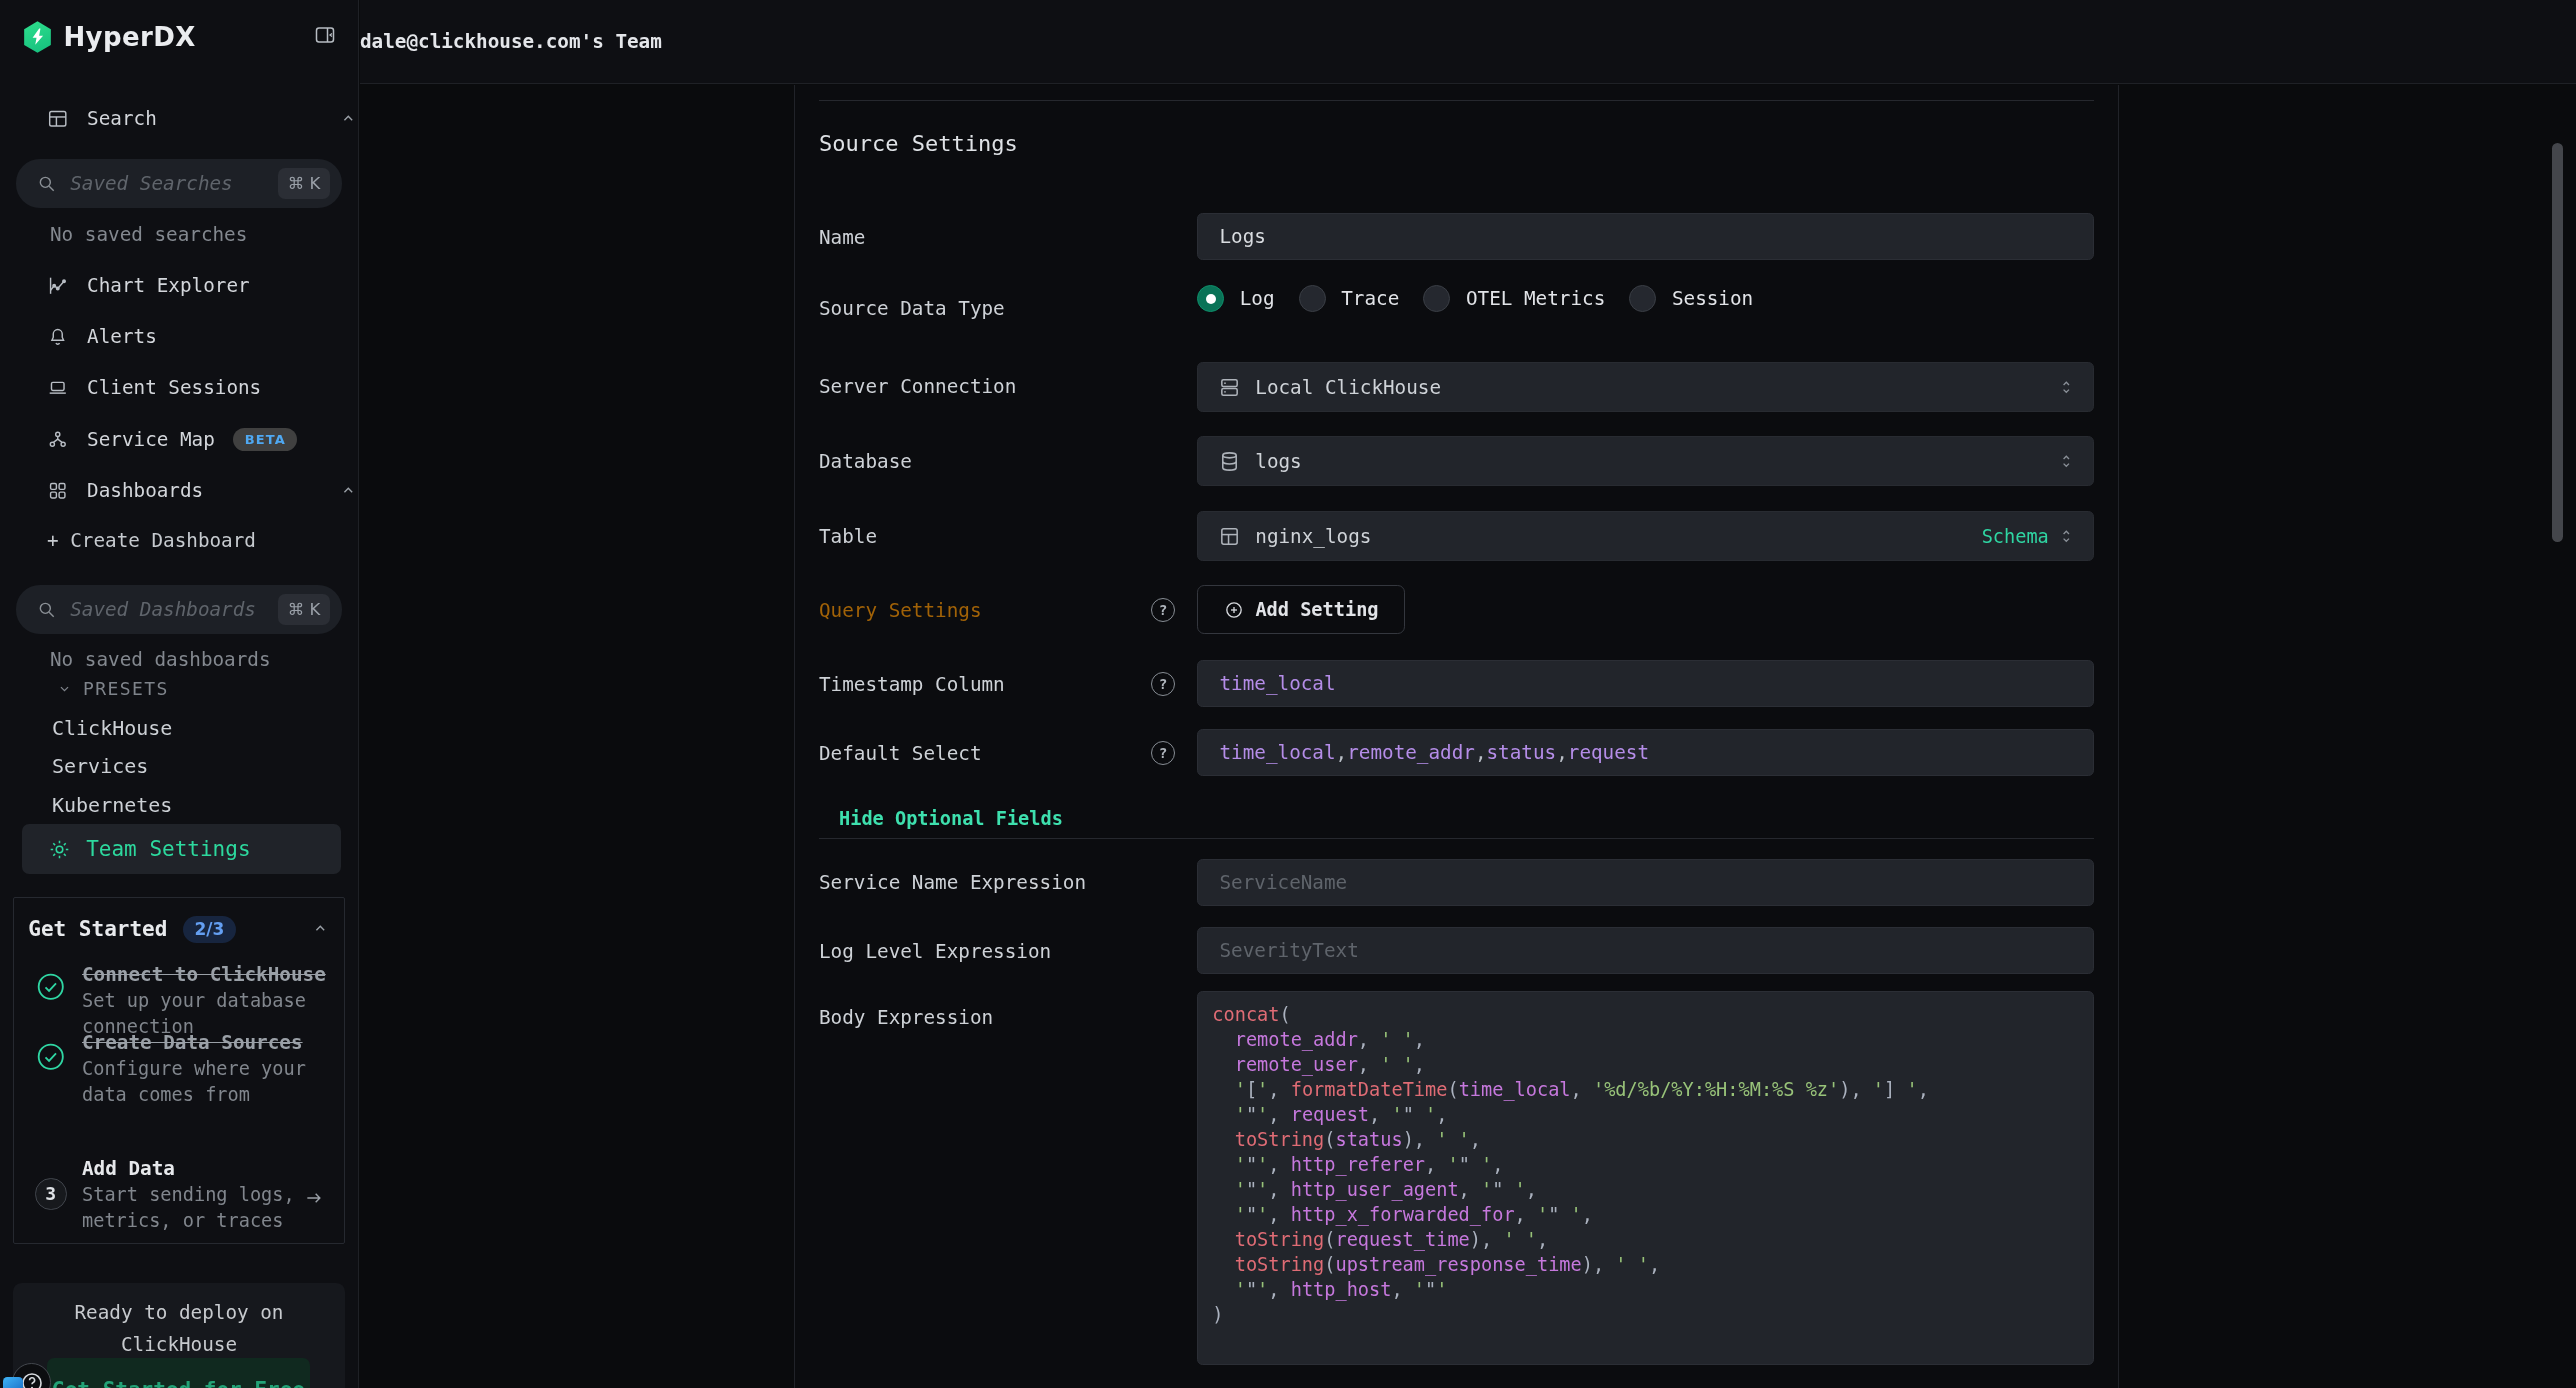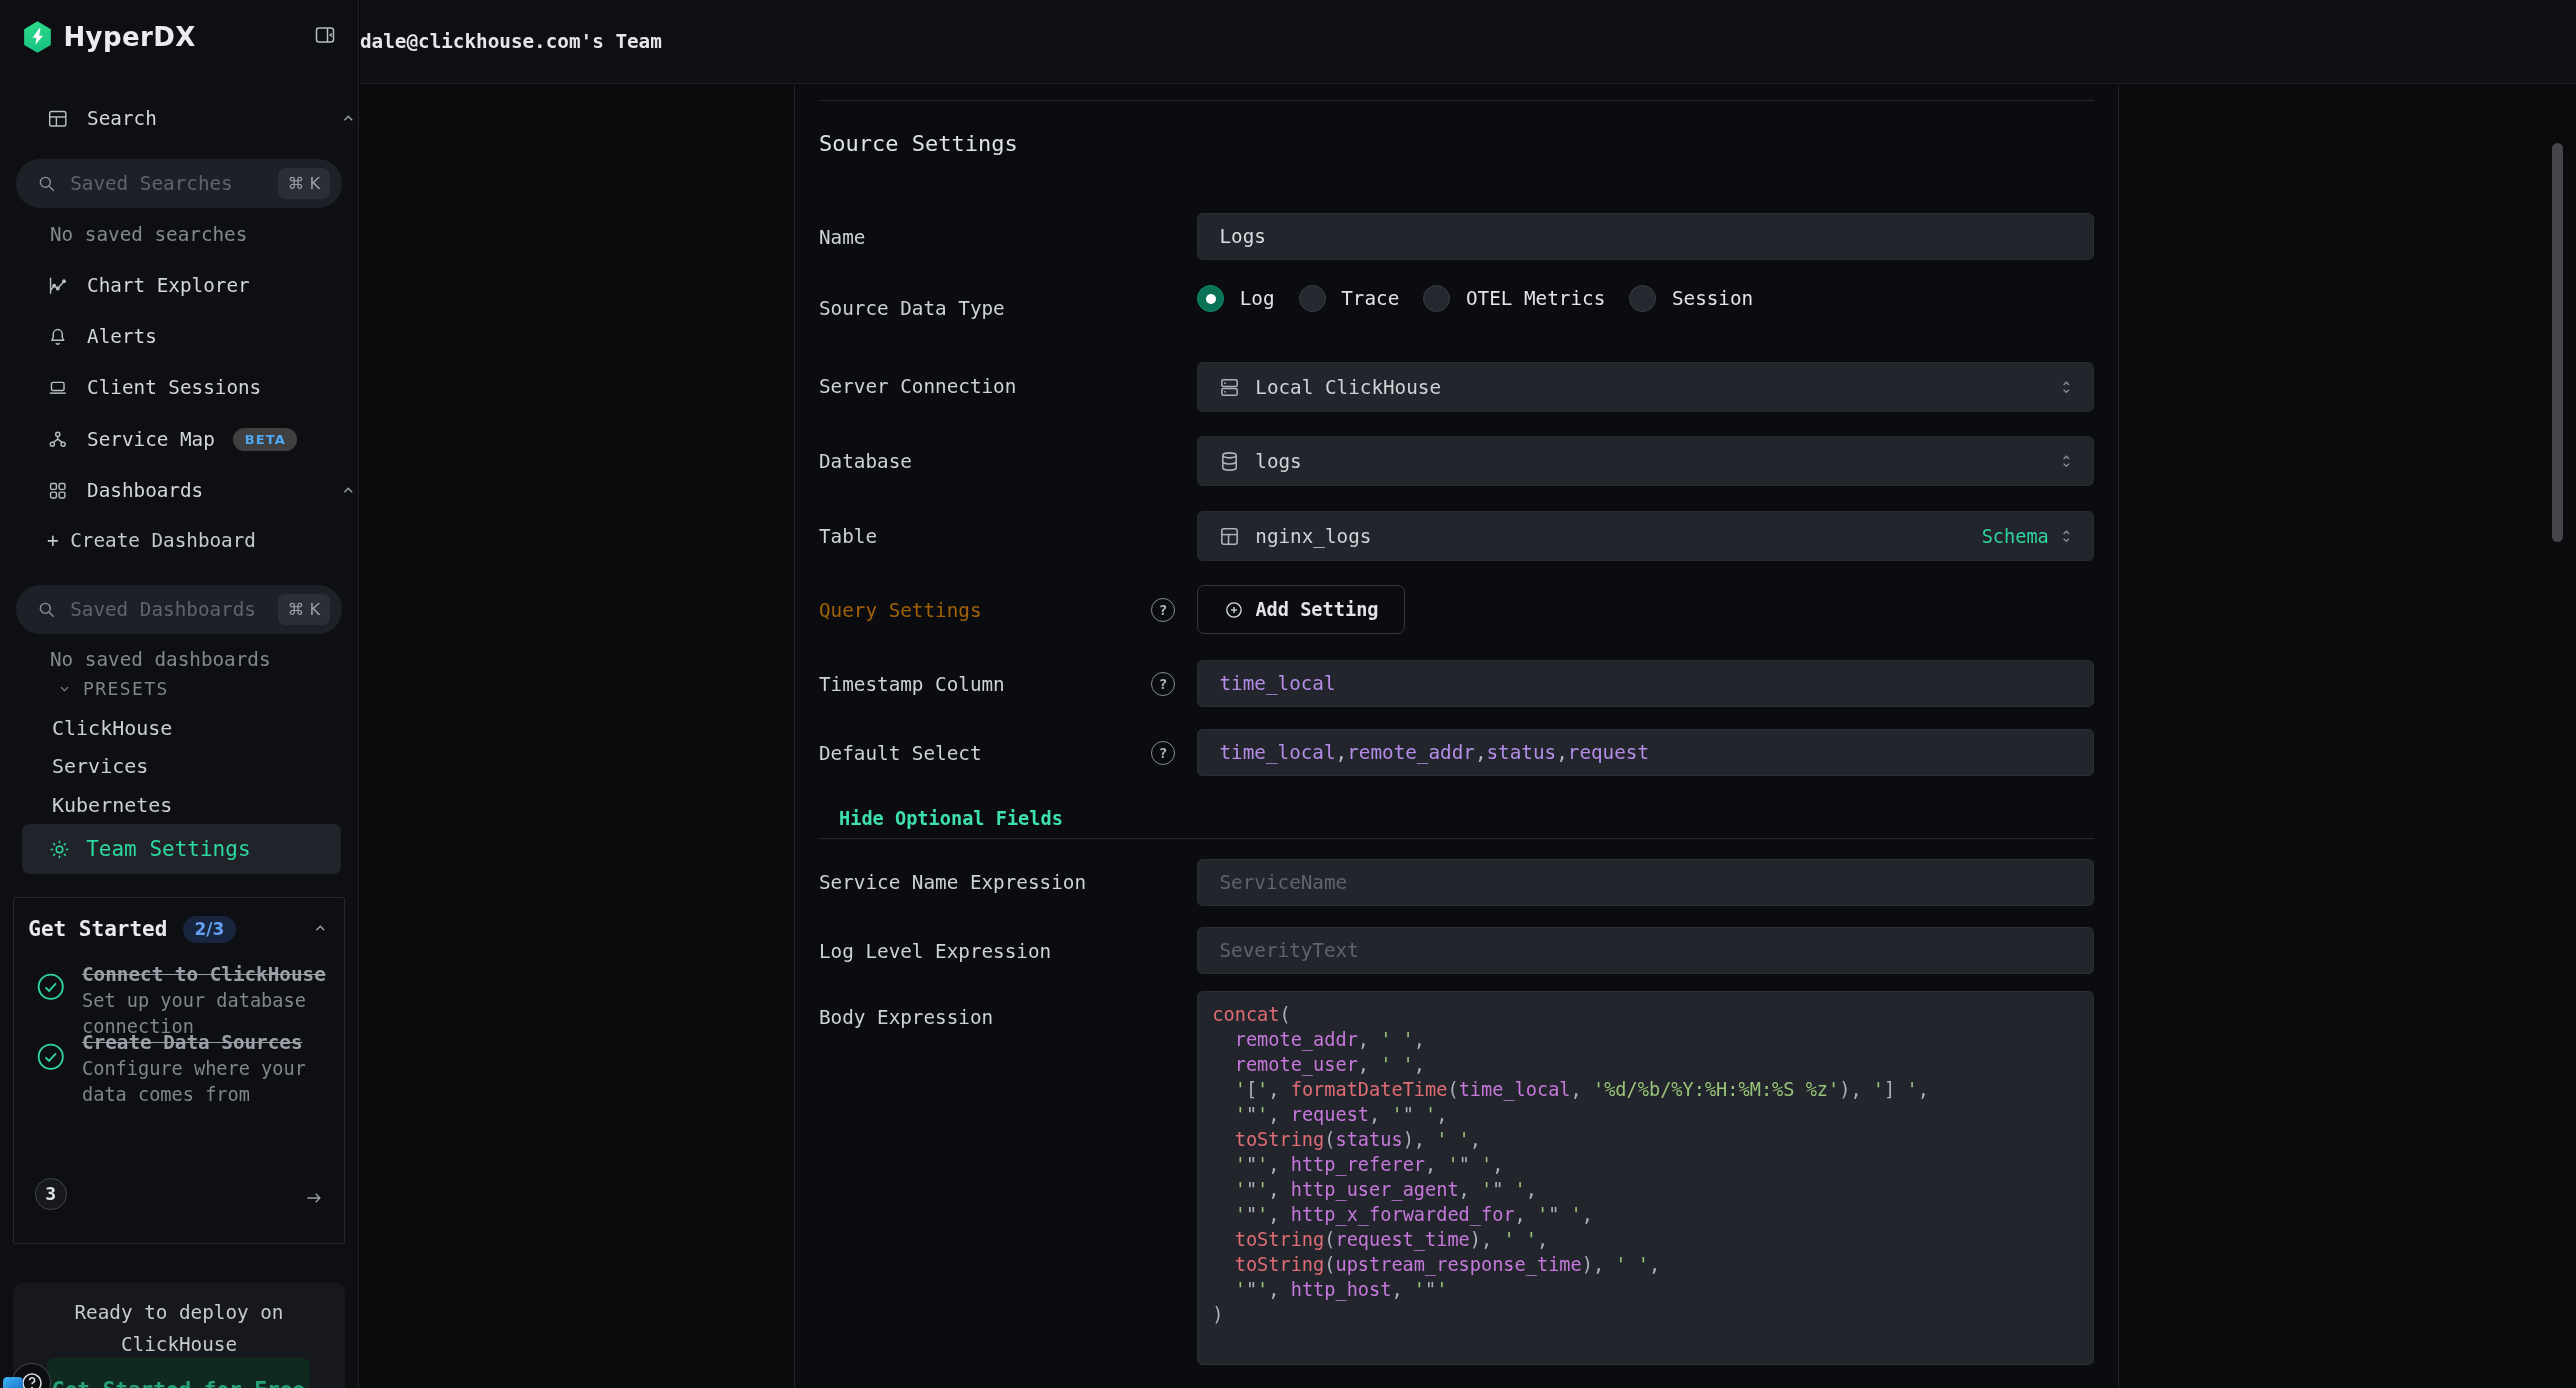--- a/index.html
+++ b/index.html
@@ -25,21 +25,21 @@
 
   .srow { position:absolute; left:47px; height:37px; display:flex; align-items:center; gap:18.6px;
           color:#d3d6db; font-size:19.3px; cursor:pointer; }
   .srow .icon { color:#b8bdc4; }
   .chev { position:absolute; left:292px; color:#9aa0a7; }
   .chev-abs { position:absolute; color:#9aa0a7; }
 
   .pill { position:absolute; left:15.7px; width:326px; height:49px; background:#1d2026; border-radius:24px;
           display:flex; align-items:center; padding:0 11.4px 0 21.5px; cursor:text; }
   .pill .icon { color:#8b9096; }
-  .pill .ph { margin-left:13px; color:#5f646b; font-size:19.3px; flex:1; }
+  .pill .ph { margin-left:13px; color:#5f646b; font-size:19.3px; flex:1;font-style:italic; }
   .kbd { background:#2b2e35; color:#9aa0a8; border-radius:7.2px; height:31.5px; padding:0 10px;
          display:flex; align-items:center; font-size:16.5px;
          font-family:"DejaVu Sans","Liberation Sans",sans-serif; }
 
   .muted-line { position:absolute; left:50px; font-size:19.3px; color:#83888f; }
   .presets { position:absolute; left:56px; display:flex; align-items:center; gap:10px;
              color:#7f848b; font-size:18px; letter-spacing:1.4px; cursor:pointer; }
   .preset-item { position:absolute; left:52px; font-size:20px; color:#ccd0d5; cursor:pointer; }
 
   .team-row { position:absolute; left:21.5px; top:824px; width:319px; height:50px; background:#202329;
@@ -331,20 +331,25 @@
         <div class="gs-step-title done">Create Data Sources</div>
         <div>Configure where your</div>
         <div>data comes from</div>
       </div>
     </div>
 
     <div class="gs-step" style="top:258px">
       <span class="gs-ico" style="top:22px">
         <span class="circle-num">3</span>
         </span>
+      <div class="gs-text">
+        <div class="gs-step-title">Add Data</div>
+        <div>Start sending logs,</div>
+        <div>metrics, or traces</div>
+      </div>
       <span class="gs-arrow">
         <svg width="20" height="20" viewBox="0 0 24 24" fill="none" stroke="currentColor" stroke-width="1.7">
             <path d="M4 12h15M14 7l5 5-5 5"></path>
           </svg>
         </span>
     </div>
   </div>
 
   <div class="promo">
     <div class="promo-line">Ready to deploy on ClickHouse</div>

